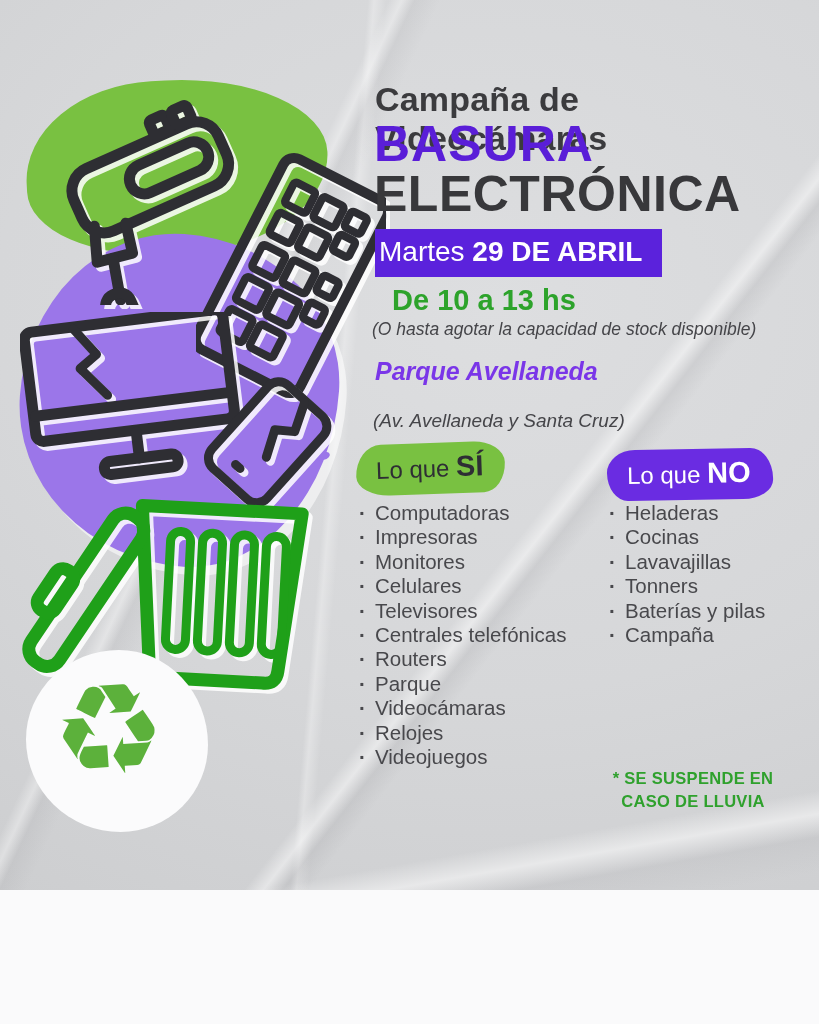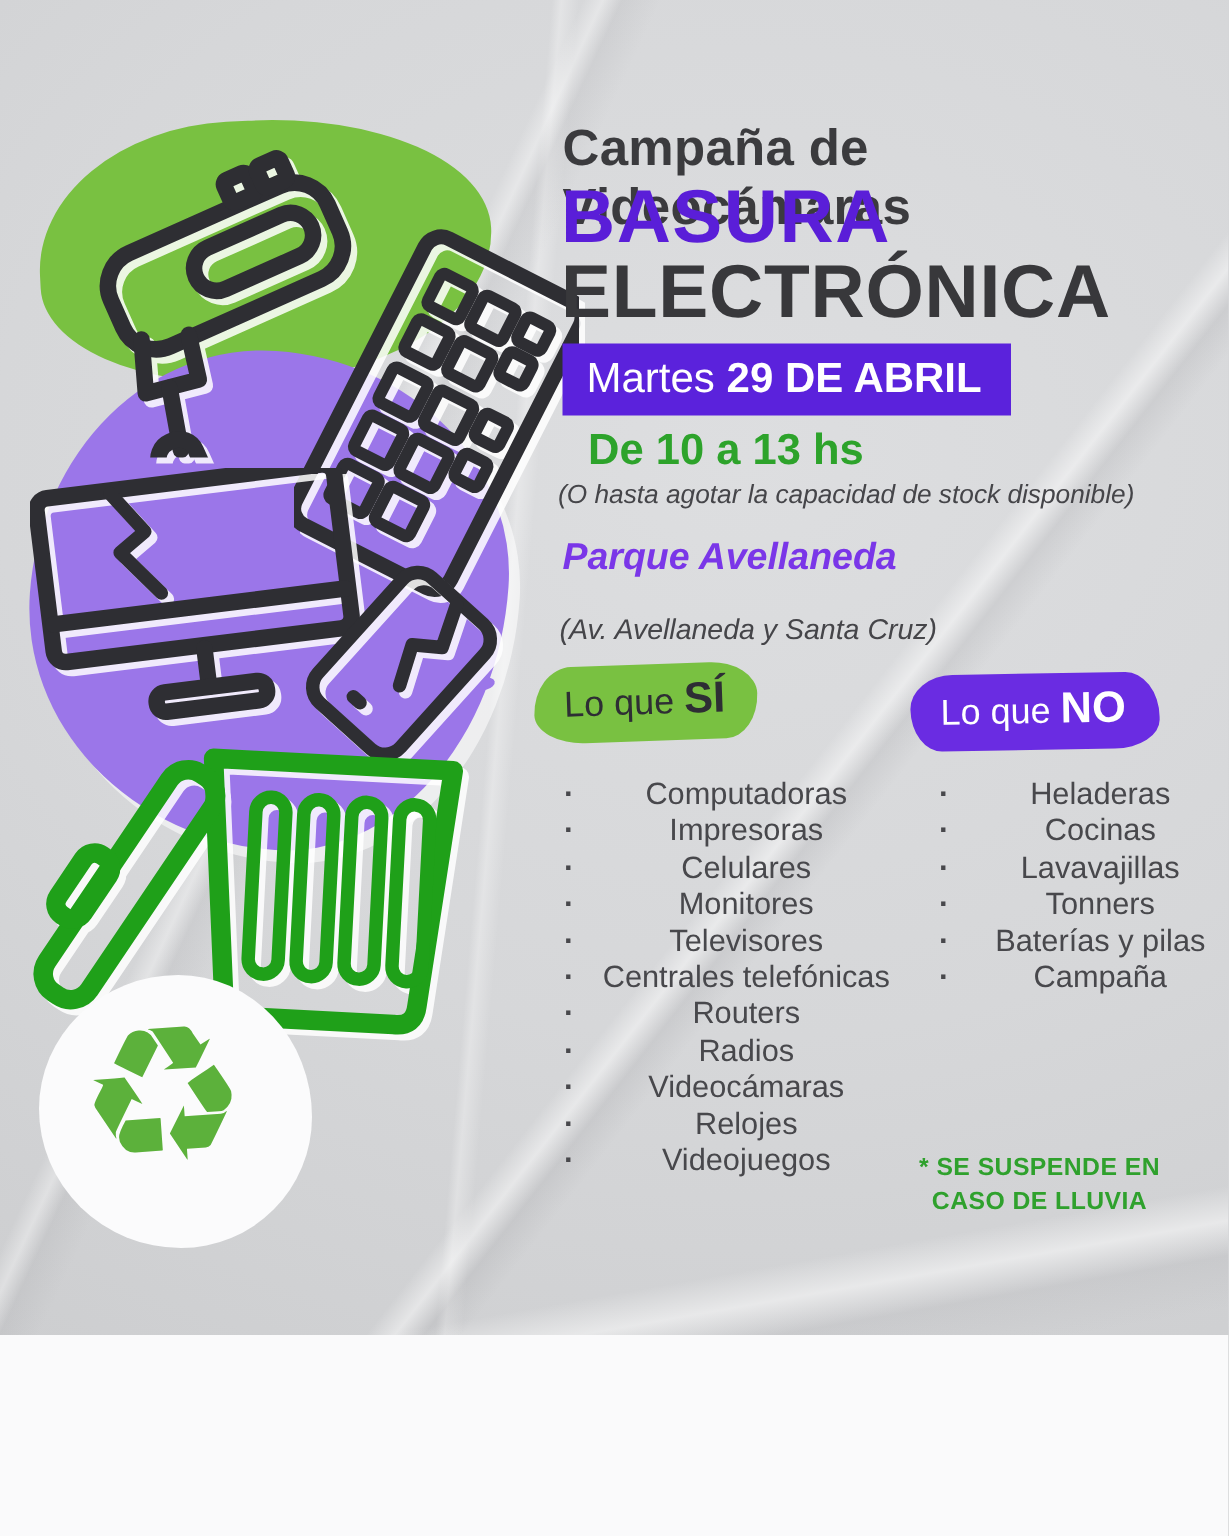--- a/index.html
+++ b/index.html
@@ -38,36 +38,36 @@
   .artsvg{position:absolute;filter:drop-shadow(4px 4px 0 rgba(255,255,255,.85));}
   .recycle-glyph{position:absolute;left:52px;top:668px;font-size:126px;line-height:1;
     color:#5cb13b;font-family:"DejaVu Sans",sans-serif;transform:rotate(-4deg);}
 
   
   .content{position:absolute;inset:0;z-index:5;}
   .kicker{position:absolute;left:375px;top:80px;font-size:34px;font-weight:600;color:#3b3b3e;letter-spacing:.2px;}
   .t-basura{position:absolute;left:374px;top:115px;font-size:50px;font-weight:800;color:#5a1ed8;letter-spacing:1px;}
   .t-elec{position:absolute;left:374px;top:165px;font-size:50px;font-weight:800;color:#38383b;letter-spacing:.5px;}
   .banner{position:absolute;left:375px;top:229px;background:#5b22dc;color:#fff;
-    padding:7px 20px 9px 16px;font-size:28px;}
+    padding:7px 20px 9px 4px;font-size:28px;}
   .banner b{font-weight:800;}
   .time{position:absolute;left:392px;top:284px;font-size:29px;font-weight:800;color:#2da32b;}
   .time-note{position:absolute;left:372px;top:319px;font-size:17.5px;font-style:italic;color:#454549;}
   .place{position:absolute;left:375px;top:357px;font-size:25px;font-weight:800;color:#7a36e8;font-style:italic;}
   .place-note{position:absolute;left:373px;top:394px;font-size:19px;font-style:italic;color:#454549;margin-top:16px;}
 
   .hdr-blob{position:absolute;padding:8px 22px 10px 20px;font-size:24px;white-space:nowrap;}
   .hdr-blob b{font-size:29px;font-weight:800;}
   .hdr-yes{left:356px;top:443px;background:#79c141;color:#2e2e34;
     border-radius:26px 32px 22px 34px / 32px 22px 30px 20px;transform:rotate(-2deg);}
   .hdr-no{left:607px;top:449px;background:#6a2ce2;color:#fff;
     border-radius:30px 24px 32px 22px / 24px 32px 20px 30px;transform:rotate(-1deg);}
 
-  ul.items{position:absolute;margin:17px;padding:0;list-style:none;
-    font-size:20.5px;color:#48484c;line-height:24.4px;text-align:center;}
+  ul.items{position:absolute;margin:0;padding:0;list-style:none;
+    font-size:20.5px;color:#48484c;line-height:24.4px;}
   ul.items li{position:relative;padding-left:17px;}
   ul.items li::before{content:"·";position:absolute;left:1px;font-weight:700;}
   .list-yes{left:358px;top:501px;width:228px;}
   .list-no{left:608px;top:501px;width:200px;}
 
   .suspend{position:absolute;left:594px;top:767px;width:198px;text-align:center;
     font-size:16.5px;font-weight:700;color:#2fa12d;line-height:23px;letter-spacing:.3px;}
 
   
   .footer{position:absolute;left:0;top:890px;width:819px;height:134px;background:#fafafb;z-index:6;}
@@ -170,26 +170,26 @@
     <div class="time-note">(O hasta agotar la capacidad de stock disponible)</div>
     <div class="place">Parque Avellaneda</div>
     <div class="place-note">(Av. Avellaneda y Santa Cruz)</div>
 
     <div class="hdr-blob hdr-yes"><span>Lo que </span><b>SÍ</b></div>
     <div class="hdr-blob hdr-no"><span>Lo que </span><b>NO</b></div>
 
     <ul class="items list-yes">
         <li>Computadoras</li>
         <li>Impresoras</li>
+        <li>Monitores</li>
         <li>Celulares</li>
-        <li>Monitores</li>
         <li>Televisores</li>
         <li>Centrales telefónicas</li>
         <li>Routers</li>
-        <li>Radios</li>
+        <li>Parque</li>
         <li>Videocámaras</li>
         <li>Relojes</li>
         <li>Videojuegos</li>
       </ul>
     <ul class="items list-no">
         <li>Heladeras</li>
         <li>Cocinas</li>
         <li>Lavavajillas</li>
         <li>Tonners</li>
         <li>Baterías y pilas</li>

